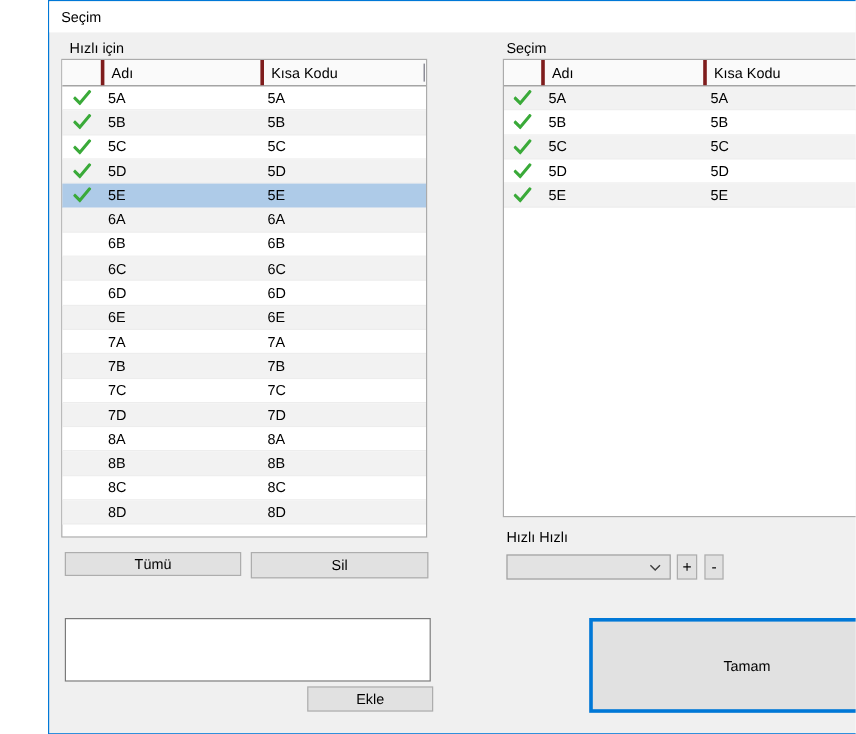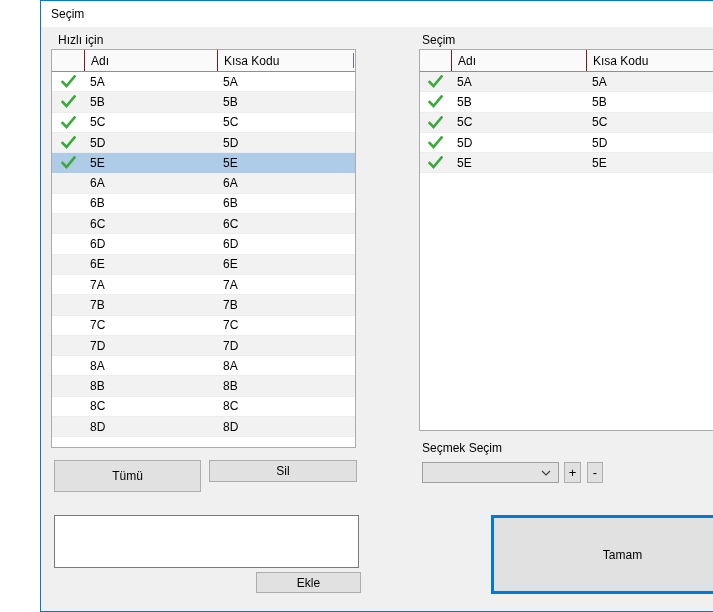--- a/index.html
+++ b/index.html
@@ -17,36 +17,36 @@
   #label-right { left:381px; top:32px; }
 
   .tbl { position:absolute; background:#ffffff; border:1px solid #ababab; box-sizing:border-box; }
   .tbl-left  { left:10px;  top:48px; width:305px; height:399px; }
   .tbl-right { left:378px; top:48px; width:304px; height:382px; }
 
   .thead { display:flex; height:22px; background:#fafafa; border-bottom:1px solid #8f8f8f;
            box-sizing:border-box; position:relative; }
   .thead::after { content:''; position:absolute; right:1px; top:3px; bottom:3px; border-right:1px solid #73737f; }
   .hcell { box-sizing:border-box; display:flex; align-items:center; padding-left:6px; height:100%; }
-  .h-name, .h-code { border-left:1px solid #7f1d1d; }
+  .h-name, .h-code { border-left:3px solid #7f1d1d; }
 
   .tbl-left  .c-check { width:32px; }  .tbl-left  .c-name { width:133px; }
   .tbl-right .c-check { width:31px; }  .tbl-right .c-name { width:135px; }
   .c-code { flex:1; }
 
   .trow { display:flex; height:20.3px; box-sizing:border-box; border-bottom:1px solid #ededed;
           align-items:center; background:#ffffff; }
   .trow.alt { background:#f2f2f2; }
   .trow.sel { background:#aecbe8; border-bottom-color:#aecbe8; }
   .cell { box-sizing:border-box; display:flex; align-items:center; height:100%; padding-left:6px; }
   .cell.c-check { justify-content:center; padding-left:0; }
 
   .btn { position:absolute; background:#e1e1e1; border:1px solid #adadad; box-sizing:border-box;
          display:flex; align-items:center; justify-content:center; }
-  #btn-all  { left:13px;  top:459px; width:147px; height:32px; }
+  #btn-all  { left:13px;  top:459px; width:147px; height:20px; }
   #btn-del  { left:168px; top:459px; width:148px; height:22px; }
   #label-typeadd { left:12px; top:496px; }
   #typeadd-box { position:absolute; left:13px; top:514px; width:305px; height:53px; box-sizing:border-box;
          border:1px solid #7a7a7a; background:#ffffff; resize:none; outline:none;
          font-family:"Liberation Sans", sans-serif; font-size:12px; }
   #btn-ekle { left:215px; top:571px; width:105px; height:21px; }
 
   #label-quick { left:381px; top:440px; }
   .combo { position:absolute; left:381px; top:461px; width:137px; height:21px; box-sizing:border-box;
          background:#e3e3e3; border:1px solid #9f9f9f; display:flex; align-items:center; }
@@ -249,21 +249,21 @@
         </div>
       </div>
   </div>
 
   <div class="btn" id="btn-all">Tümü</div>
   <div class="btn" id="btn-del">Sil</div>
 
   <textarea id="typeadd-box" style=""></textarea>
   <div class="btn" id="btn-ekle">Ekle</div>
 
-  <span class="group-label" id="label-quick">Seçmek Seçim</span>
+  <span class="group-label" id="label-quick">Hızlı Hızlı</span>
   <div class="combo">
     <span class="combo-value"></span>
     <span class="combo-chevron">
       <svg width="10" height="6" viewBox="0 0 10 6">
           <path d="M1 1 L5 5 L9 1" fill="none" stroke="#404040" stroke-width="1.2"></path>
         </svg>
     </span>
   </div>
   <div class="btn" id="btn-plus">+</div>
   <div class="btn" id="btn-minus">-</div>

